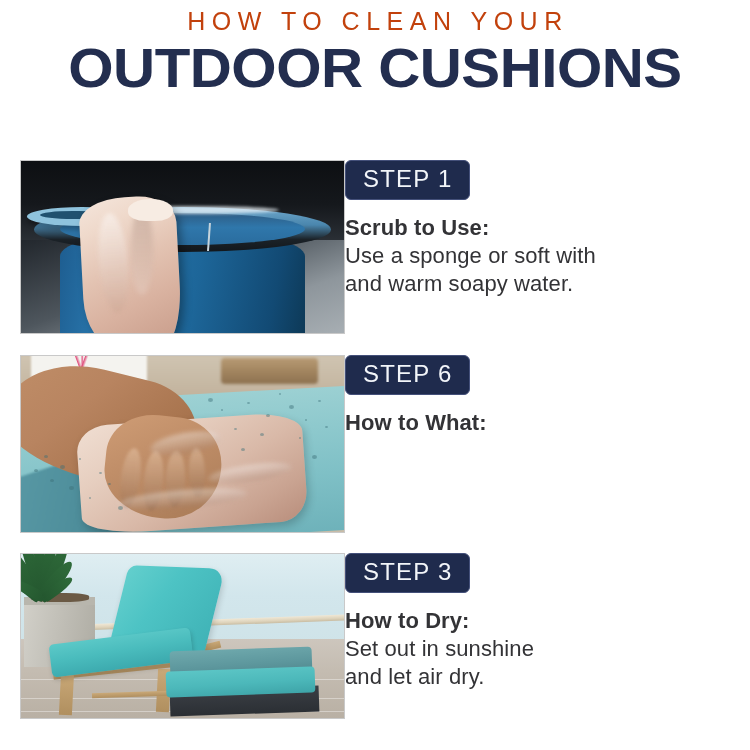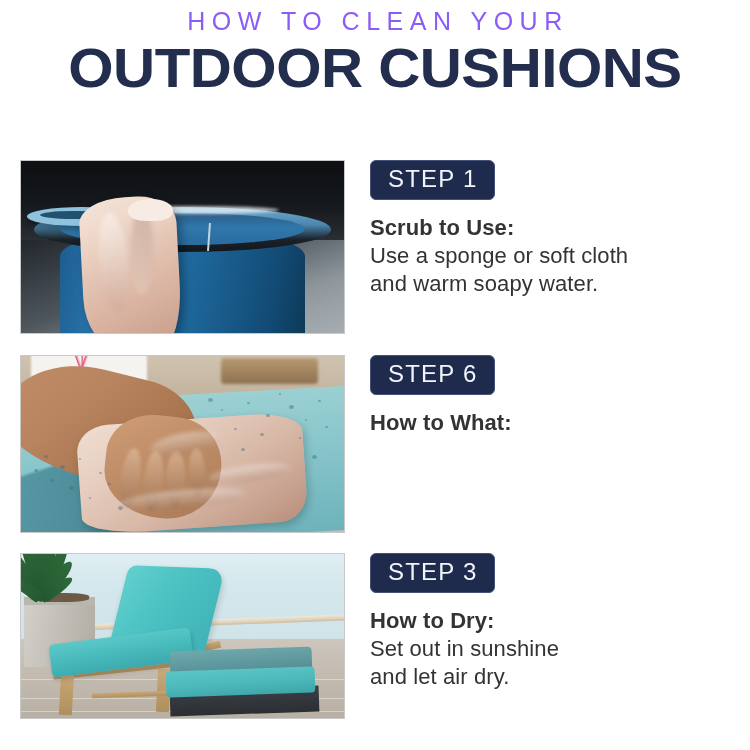--- a/index.html
+++ b/index.html
@@ -19,21 +19,21 @@
   .header {
     width: 750px;
     padding-top: 6px;
     text-align: center;
   }
   .header-eyebrow {
     font-family: "Liberation Sans", sans-serif;
     font-size: 25px;
     font-weight: 400;
     letter-spacing: 6.5px;
-    color: #8b5cf6;
+    color: #c2410c;
     line-height: 30px;
     margin-left: 6px;
   }
   .header-title {
     font-family: "Liberation Sans", sans-serif;
     font-size: 55px;
     font-weight: 700;
     letter-spacing: -0.5px;
     color: #232e4f;
     line-height: 56px;
@@ -71,21 +71,20 @@
     box-sizing: border-box;
     overflow: hidden;
     position: relative;
     flex: none;
     background: #8a9198;
   }
   #row-2 .photo { height: 178px; }
   #row-3 .photo { height: 166px; }
 
   .step-text {
-    margin-left: 25px;
     width: 375px;
     padding-top: 0px;
   }
   .badge {
     display: inline-block;
     background: #1f2b4d;
     color: #f2f5f9;
     font-family: "Liberation Sans", sans-serif;
     font-size: 24px;
     font-weight: 400;
@@ -407,21 +406,21 @@
     <div class="p1-handle-hole"></div>
     <div class="p1-rim-notch"></div>
     <div class="p1-cloth"></div>
     <div class="p1-cloth-fold1"></div>
     <div class="p1-cloth-fold2"></div>
     <div class="p1-cloth-tip"></div>
   </div>
   <div class="step-text">
     <div class="badge">STEP 1</div>
     <div class="step-heading">Scrub to Use:</div>
-    <div class="step-body">Use a sponge or soft cloth
+    <div class="step-body">Use a sponge or soft with
 and warm soapy water.</div>
   </div>
 </div>
 
 <div class="step-row" id="row-2">
   <div class="photo">
     <div class="p2-bg"></div>
     <div class="p2-wall"></div>
     <div class="p2-shirt"></div>
     <div class="p2-palm"></div>

